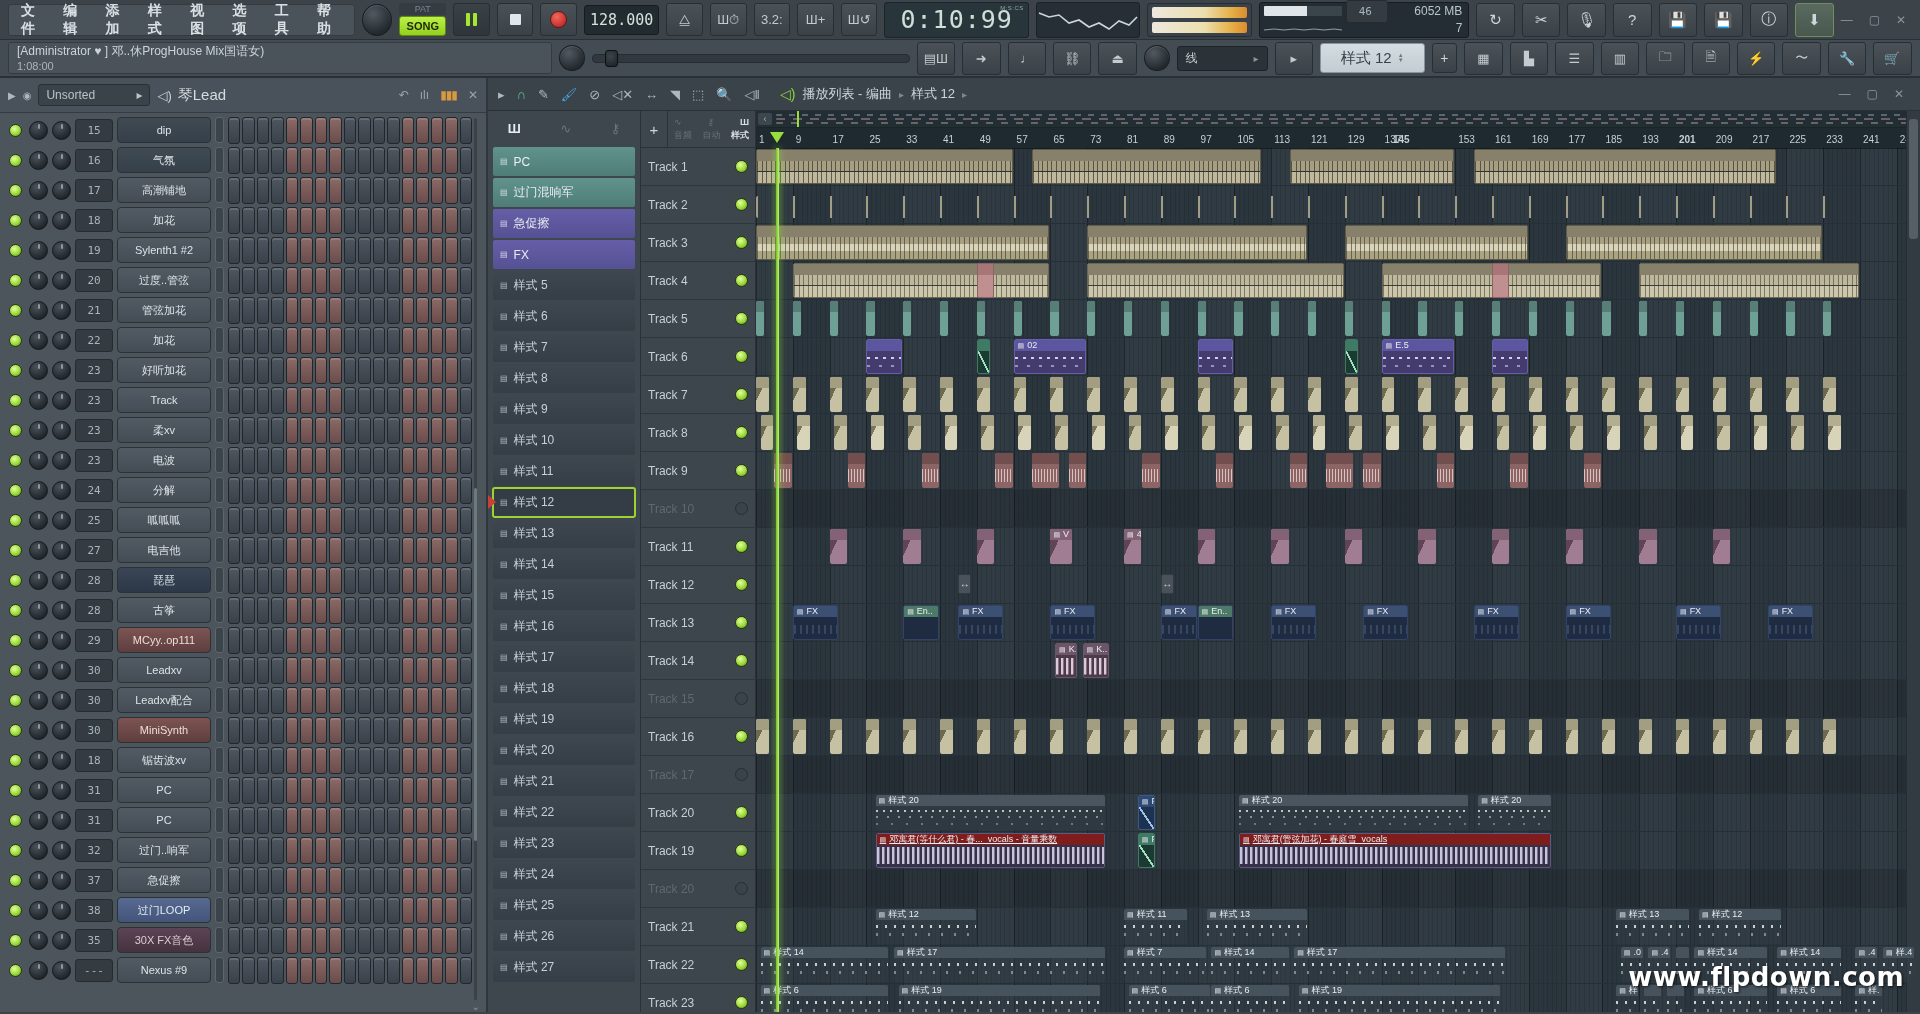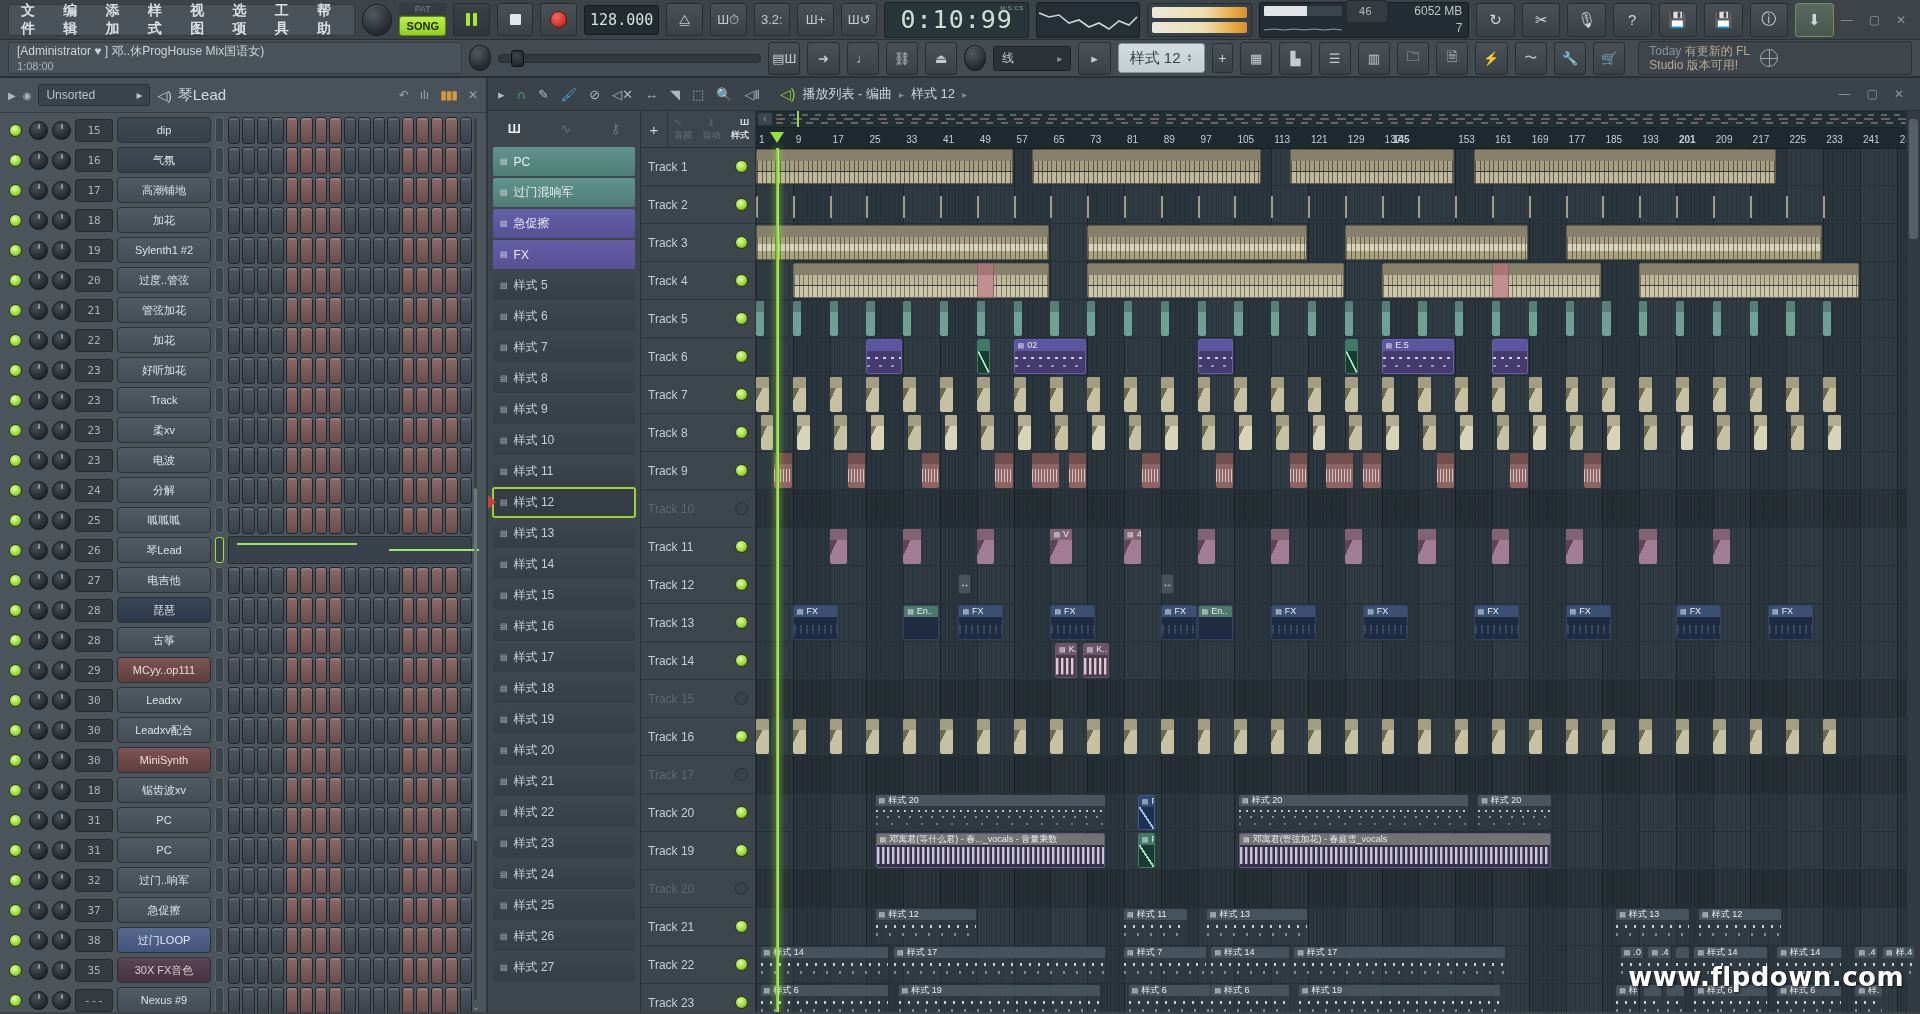--- a/index.html
+++ b/index.html
@@ -164,21 +164,21 @@
   .k-maroon .bd{background-image:repeating-linear-gradient(90deg,rgba(242,224,224,.75) 0 1px,transparent 1px 3px);background-size:100% 55%;background-position:0 45%;background-repeat:no-repeat;}
   .k-mauve{background:#a07d92;} .k-mauve .hd{background:#836276;}
   .k-mauve .bd{background:linear-gradient(115deg,#5e4454 0 26%,transparent 26%);}
   .k-cross{top:8px;height:20px;background:#49525a;border:1px solid #333b42;color:#cfd8dc;font-size:10px;text-align:center;line-height:18px;}
   .k-fx{background:#1e2b41;border:1px solid #32436a;}
   .k-fx .hd{background:#3c5073;}
   .k-fx .bd{background-image:repeating-linear-gradient(90deg,rgba(150,172,205,.22) 0 2px,transparent 2px 6px);background-size:100% 40%;background-position:0 60%;background-repeat:no-repeat;}
   .k-fxg{background:#1e2b41;border:1px solid #32436a;}
   .k-fxg .hd{background:#4d7a68;}
   .k-vocal{background:#353148;border:1px solid #5d5880;}
-  .k-vocal .hd{background:#737373;}
+  .k-vocal .hd{background:#7f1d1d;text-decoration:underline;}
   .k-vocal .bd{background-image:repeating-linear-gradient(90deg,#c9c3de 0 2px,rgba(201,195,222,.45) 2px 3px,transparent 3px 5px);background-size:100% 78%;background-position:0 50%;background-repeat:no-repeat;}
   .k-vocal2{background:#4a3a4a;border:1px solid #6d5569;}
   .k-vocal2 .hd{background:#6d5569;}
   .k-vocal2 .bd{background-image:repeating-linear-gradient(90deg,#dcc8d6 0 2px,rgba(220,200,214,.4) 2px 3px,transparent 3px 5px);background-size:100% 75%;background-position:0 55%;background-repeat:no-repeat;}
   .k-pat{background:rgba(52,62,70,.45);}
   .k-pat .hd{background:#46525c;}
   .k-pat .bd{background-image:repeating-linear-gradient(90deg,rgba(226,233,237,.85) 0 2px,transparent 2px 9px),repeating-linear-gradient(90deg,rgba(226,233,237,.45) 0 2px,transparent 2px 13px);background-size:100% 3px,100% 3px;background-position:0 5px,0 13px;background-repeat:repeat-x;}
   .k-pat20{background:#2e3942;}
   .k-pat20 .hd{background:#4a555f;}
   .k-pat20 .bd{background-image:repeating-linear-gradient(90deg,rgba(226,233,237,.8) 0 2px,transparent 2px 7px),repeating-linear-gradient(90deg,rgba(226,233,237,.5) 0 2px,transparent 2px 11px),repeating-linear-gradient(90deg,rgba(226,233,237,.35) 0 2px,transparent 2px 15px);background-size:100% 2px,100% 2px,100% 2px;background-position:0 4px,0 10px,0 17px;background-repeat:repeat-x;}
@@ -365,28 +365,20 @@
       </div>
     <div class="tbtn">
         <span>〜</span>
       </div>
     <div class="tbtn">
         <span>🔧</span>
       </div>
     <div class="tbtn">
         <span>🛒</span>
       </div>
-    <div class="notif">
-      <div class="lines">
-        <span class="dim">Today</span>
-        <span>有更新的 FL</span><br>
-        <span>Studio 版本可用!</span>
-      </div>
-      <div class="globe"></div>
-    </div>
   </div>
 
   <div class="main">
 
     <div class="rack">
       <div class="rack-head">
         <span class="mini">▶</span>
         <span class="mini">◉</span>
         <div class="group-dd">
           <span>Unsorted</span>
@@ -773,32 +765,20 @@
               <span class="cell cr"></span>
               <span class="cell cg"></span>
               <span class="cell cg"></span>
               <span class="cell cg"></span>
               <span class="cell cg"></span>
               <span class="cell cr"></span>
               <span class="cell cr"></span>
               <span class="cell cr"></span>
               <span class="cell cr"></span>
               <span class="cell cg"></span>
-            </div>
-          </div>
-          <div class="ch-row">
-            <span class="led"></span>
-            <span class="kn"></span>
-            <span class="kn"></span>
-            <span class="num">26</span>
-            <div class="cname">琴Lead</div>
-            <span class="selstrip on"></span>
-            <div class="pianoprev">
-              <i style="left: 8px; top: 6px; width: 120px;"></i>
-              <i style="left: 160px; top: 12px; width: 90px;"></i>
             </div>
           </div>
           <div class="ch-row">
             <span class="led"></span>
             <span class="kn"></span>
             <span class="kn"></span>
             <span class="num">27</span>
             <div class="cname">电吉他</div>
             <span class="selstrip"></span>
             <div class="steps">

